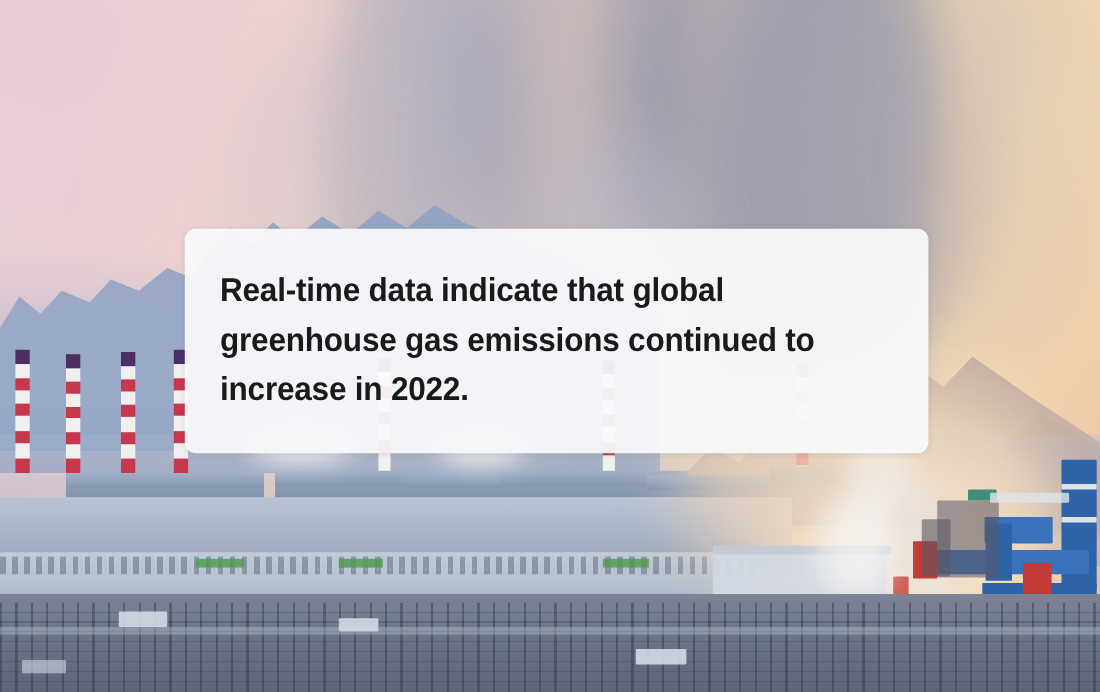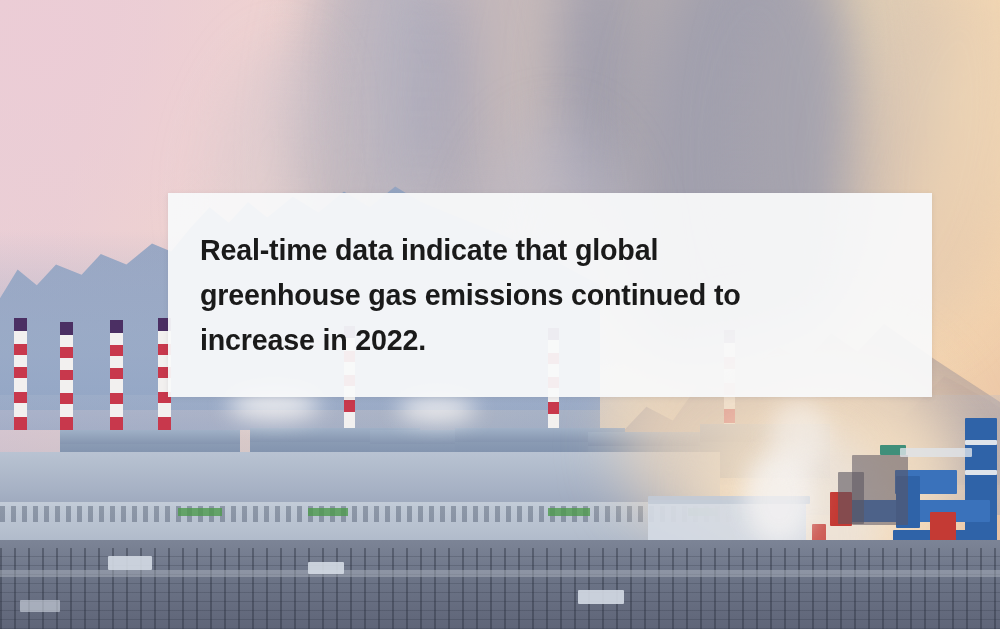--- a/index.html
+++ b/index.html
@@ -167,24 +167,25 @@
     background:linear-gradient(180deg,#8a9bb4 0%,#7b8ca8 60%,#6d7e9a 100%);
   }
   .cooling-roof {
     position:absolute;
     background:linear-gradient(180deg,#9fb0c6 0%,#8292ad 100%);
   }
 
   
   #callout-card {
     position:absolute;
-    left:168px; top:193px;
-    width:764px; height:204px;
+    left:168px; top:208px;
+    width:676px; height:204px;
     background:rgba(248,249,250,.94);
     box-shadow:0 1px 5px rgba(60,60,70,.10);
+    border-radius:10px;
   }
   #callout-text {
     position:absolute;
     left:32px; top:34px;
     width:620px;
     font-family:"Liberation Sans", sans-serif;
     font-weight:700;
     font-size:30px;
     line-height:45px;
     letter-spacing:-0.2px;

